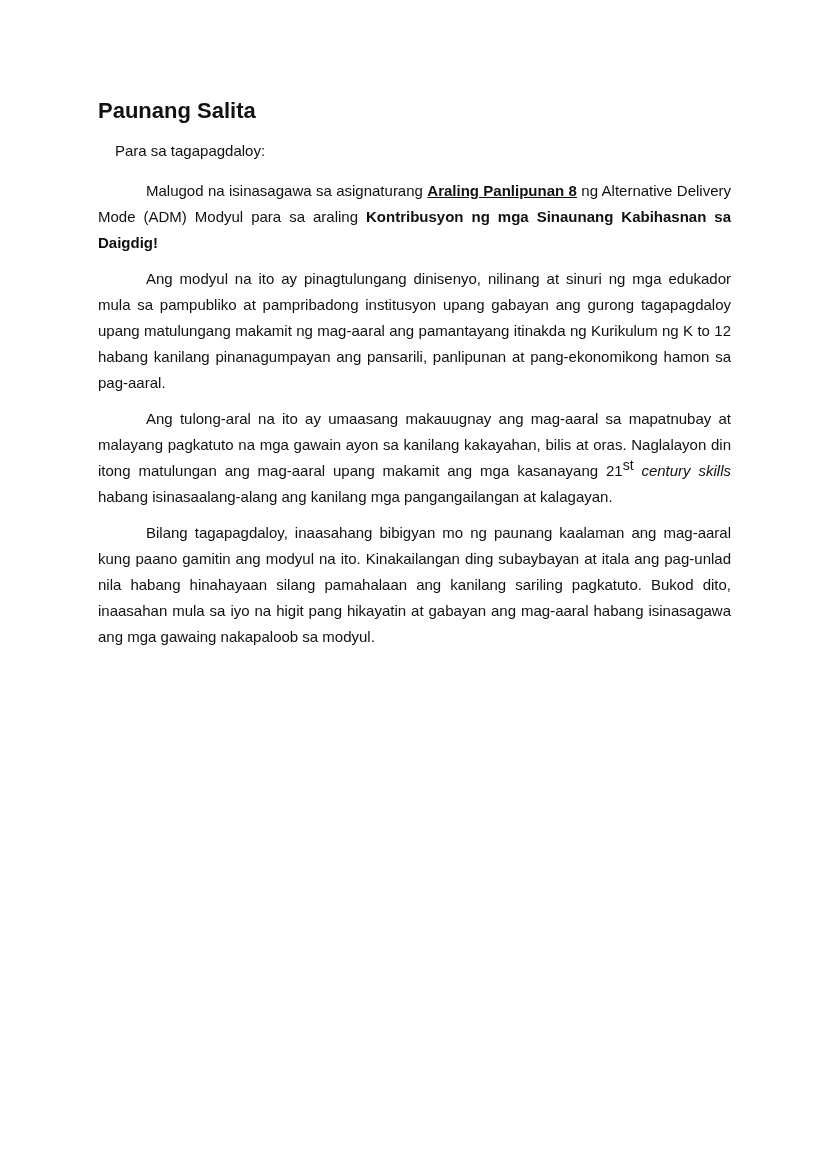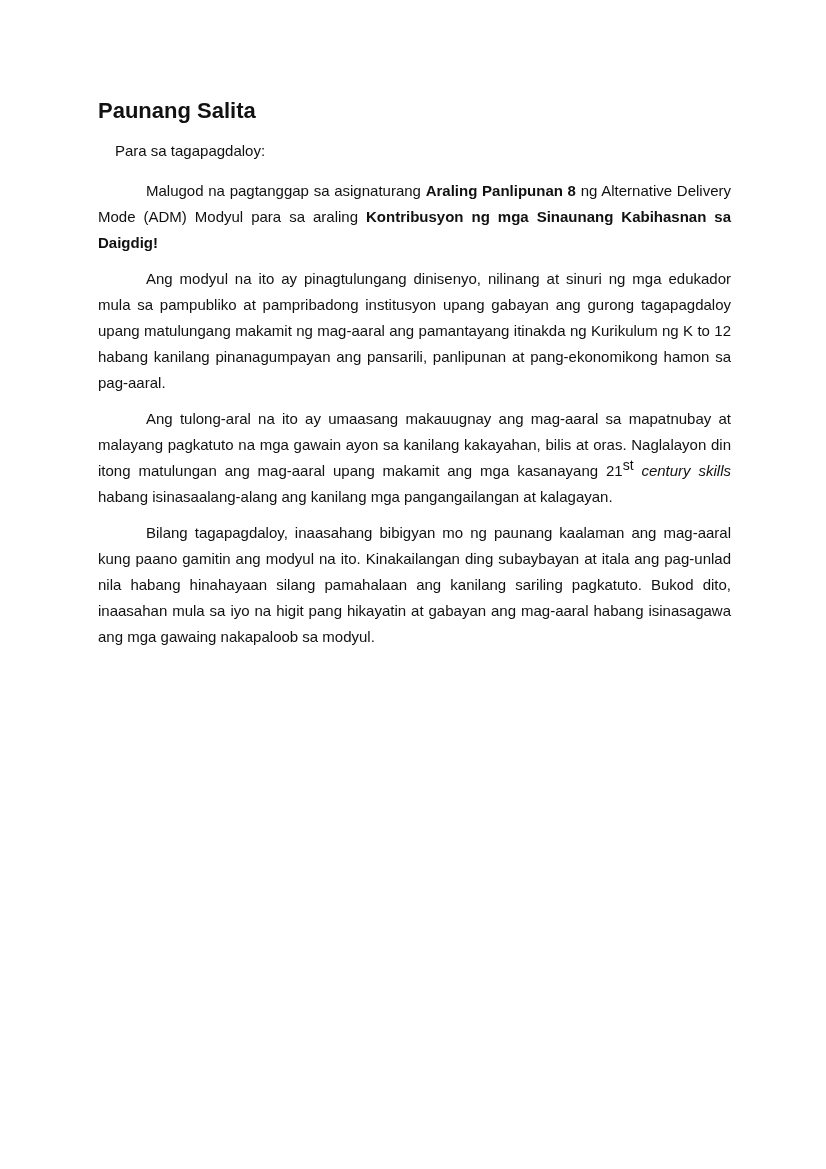--- a/index.html
+++ b/index.html
@@ -81,21 +81,21 @@
   }
 </style>
 </head>
 <body>
 
 <div class="page">
   <div class="content">
     <h1 class="doc-title">Paunang Salita</h1>
     <p class="salutation">Para sa tagapagdaloy:</p>
     <div class="paragraphs">
-        <p class="para"><span>Malugod na pagtanggap sa asignaturang </span><span style="font-weight: bold;">Araling Panlipunan 8</span><span> ng Alternative Delivery Mode (ADM) Modyul para sa araling </span><span style="font-weight: bold;">Kontribusyon ng mga Sinaunang Kabihasnan sa Daigdig!</span></p>
+        <p class="para"><span>Malugod na isinasagawa sa asignaturang </span><span style="font-weight: bold; text-decoration: underline;">Araling Panlipunan 8</span><span> ng Alternative Delivery Mode (ADM) Modyul para sa araling </span><span style="font-weight: bold;">Kontribusyon ng mga Sinaunang Kabihasnan sa Daigdig!</span></p>
         <p class="para"><span>Ang modyul na ito ay pinagtulungang dinisenyo, nilinang at sinuri ng mga edukador mula sa pampubliko at pampribadong institusyon upang gabayan ang gurong tagapagdaloy upang matulungang makamit ng mag-aaral ang pamantayang itinakda ng Kurikulum ng K to 12 habang kanilang pinanagumpayan ang pansarili, panlipunan at pang-ekonomikong hamon sa pag-aaral.</span></p>
         <p class="para"><span>Ang tulong-aral na ito ay umaasang makauugnay ang mag-aaral sa mapatnubay at malayang pagkatuto na mga gawain ayon sa kanilang kakayahan, bilis at oras. Naglalayon din itong matulungan ang mag-aaral upang makamit ang mga kasanayang 21</span><sup>st</sup><span> </span><span style="font-style: italic;">century skills</span><span> habang isinasaalang-alang ang kanilang mga pangangailangan at kalagayan.</span></p>
         <p class="para"><span>Bilang tagapagdaloy, inaasahang bibigyan mo ng paunang kaalaman ang mag-aaral kung paano gamitin ang modyul na ito. Kinakailangan ding subaybayan at itala ang pag-unlad nila habang hinahayaan silang pamahalaan ang kanilang sariling pagkatuto. Bukod dito, inaasahan mula sa iyo na higit pang hikayatin at gabayan ang mag-aaral habang isinasagawa ang mga gawaing nakapaloob sa modyul.</span></p>
       </div>
   </div>
 
   <div class="footer">
     <div class="watermark" style="color: rgb(198, 198, 198);">www.modyul.habang</div>
     <div class="page-number" style="color: #404040;">ii</div>
   </div>

